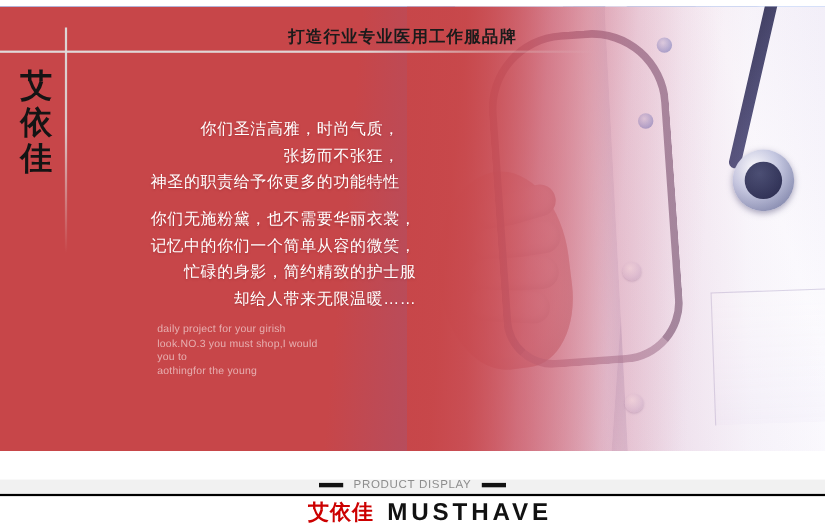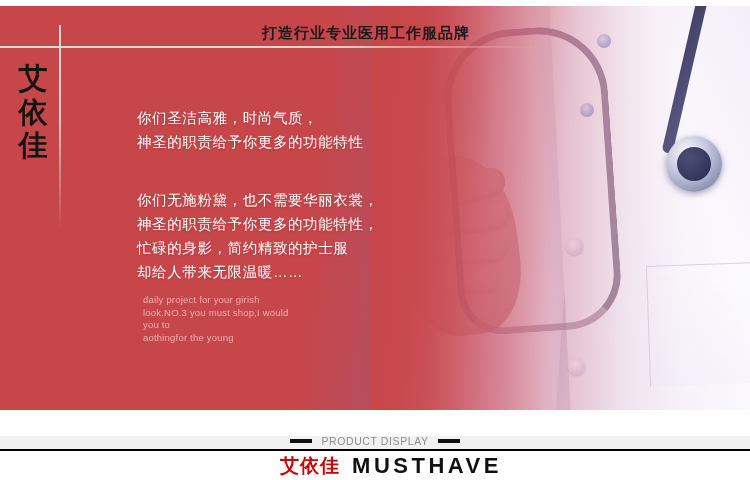--- a/index.html
+++ b/index.html
@@ -260,21 +260,21 @@
     position: absolute;
     left: 137px;
     color: #ffffff;
     font-size: 14.5px;
     line-height: 24px;
     letter-spacing: 0.6px;
     text-shadow: 0 1px 2px rgba(120,30,35,0.35);
   }
   #poem-1 { top: 100px; }
   #poem-2 { top: 182px; }
-  .poem p { margin: 0; white-space: nowrap; }
+  .poem p { margin: 0; white-space: nowrap; text-align: right; }
 
   
   #english {
     position: absolute;
     left: 143px;
     top: 288px;
     color: rgba(255,255,255,0.56);
     font-size: 9.5px;
     line-height: 12.6px;
     letter-spacing: 0.2px;
@@ -375,26 +375,27 @@
   <div id="headline">打造行业专业医用工作服品牌</div>
 
   <div id="brand-vertical">
     <span>艾</span>
     <span>依</span>
     <span>佳</span>
   </div>
 
   <div class="poem" id="poem-1">
     <p>你们圣洁高雅，时尚气质，</p>
+    <p>张扬而不张狂，</p>
     <p>神圣的职责给予你更多的功能特性</p>
   </div>
 
   <div class="poem" id="poem-2">
     <p>你们无施粉黛，也不需要华丽衣裳，</p>
-    <p>神圣的职责给予你更多的功能特性，</p>
+    <p>记忆中的你们一个简单从容的微笑，</p>
     <p>忙碌的身影，简约精致的护士服</p>
     <p>却给人带来无限温暖……</p>
   </div>
 
   <div id="english">
     <p>daily project for your girish</p>
     <p>look.NO.3  you must shop,I would</p>
     <p>you to</p>
     <p>aothingfor the young</p>
   </div>

